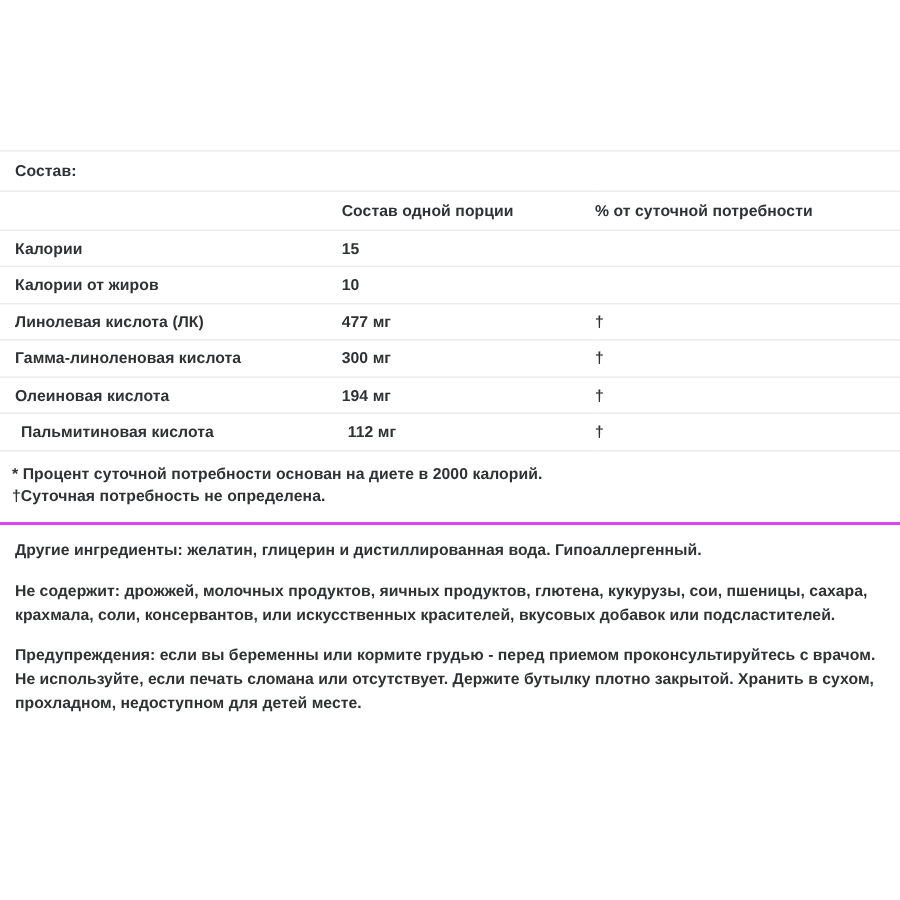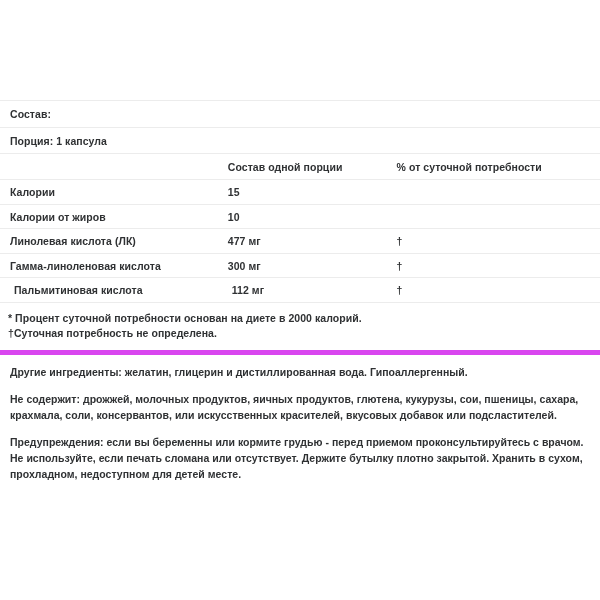--- a/index.html
+++ b/index.html
@@ -68,21 +68,21 @@
   .header-row td {
     padding-top: 7px;
     padding-bottom: 6px;
   }
   .lead-row td {
     padding-top: 7px;
     padding-bottom: 6.5px;
   }
   .footnotes {
     padding: 8px 10px 9px 8px;
-    border-bottom: 5px solid #d946ef;
+    border-bottom: 2px solid #d946ef;
   }
   .footnote-line {
     font-size: 10.5px;
     font-weight: bold;
     color: #2f3133;
     line-height: 1.42;
     letter-spacing: 0.05px;
   }
   .body-block {
     padding: 10px 7px 0 10px;
@@ -109,25 +109,20 @@
 
   <div class="divider"></div>
 
   <table class="facts-table">
     <tbody>
       <tr class="lead-row">
         <td class="col-name">Состав:</td>
         <td class="col-amount"></td>
         <td class="col-dv"></td>
       </tr>
-      <tr class="lead-row">
-        <td class="col-name">Порция: 1 капсула</td>
-        <td class="col-amount"></td>
-        <td class="col-dv"></td>
-      </tr>
       <tr class="header-row">
         <td class="col-name"></td>
         <td class="col-amount">Состав одной порции</td>
         <td class="col-dv">% от суточной потребности</td>
       </tr>
       <tr>
         <td class="col-name">Калории</td>
         <td class="col-amount">15</td>
         <td class="col-dv"></td>
       </tr>
@@ -139,20 +134,25 @@
       <tr>
         <td class="col-name">Линолевая кислота (ЛК)</td>
         <td class="col-amount">477 мг</td>
         <td class="col-dv">†</td>
       </tr>
       <tr>
         <td class="col-name">Гамма-линоленовая кислота</td>
         <td class="col-amount">300 мг</td>
         <td class="col-dv">†</td>
       </tr>
+      <tr>
+        <td class="col-name">Олеиновая кислота</td>
+        <td class="col-amount">194 мг</td>
+        <td class="col-dv">†</td>
+      </tr>
       <tr class="row-indent">
         <td class="col-name">Пальмитиновая кислота</td>
         <td class="col-amount">112 мг</td>
         <td class="col-dv">†</td>
       </tr>
     </tbody>
   </table>
 
   <div class="footnotes">
     <div class="footnote-line">* Процент суточной потребности основан на диете в 2000 калорий.</div>

